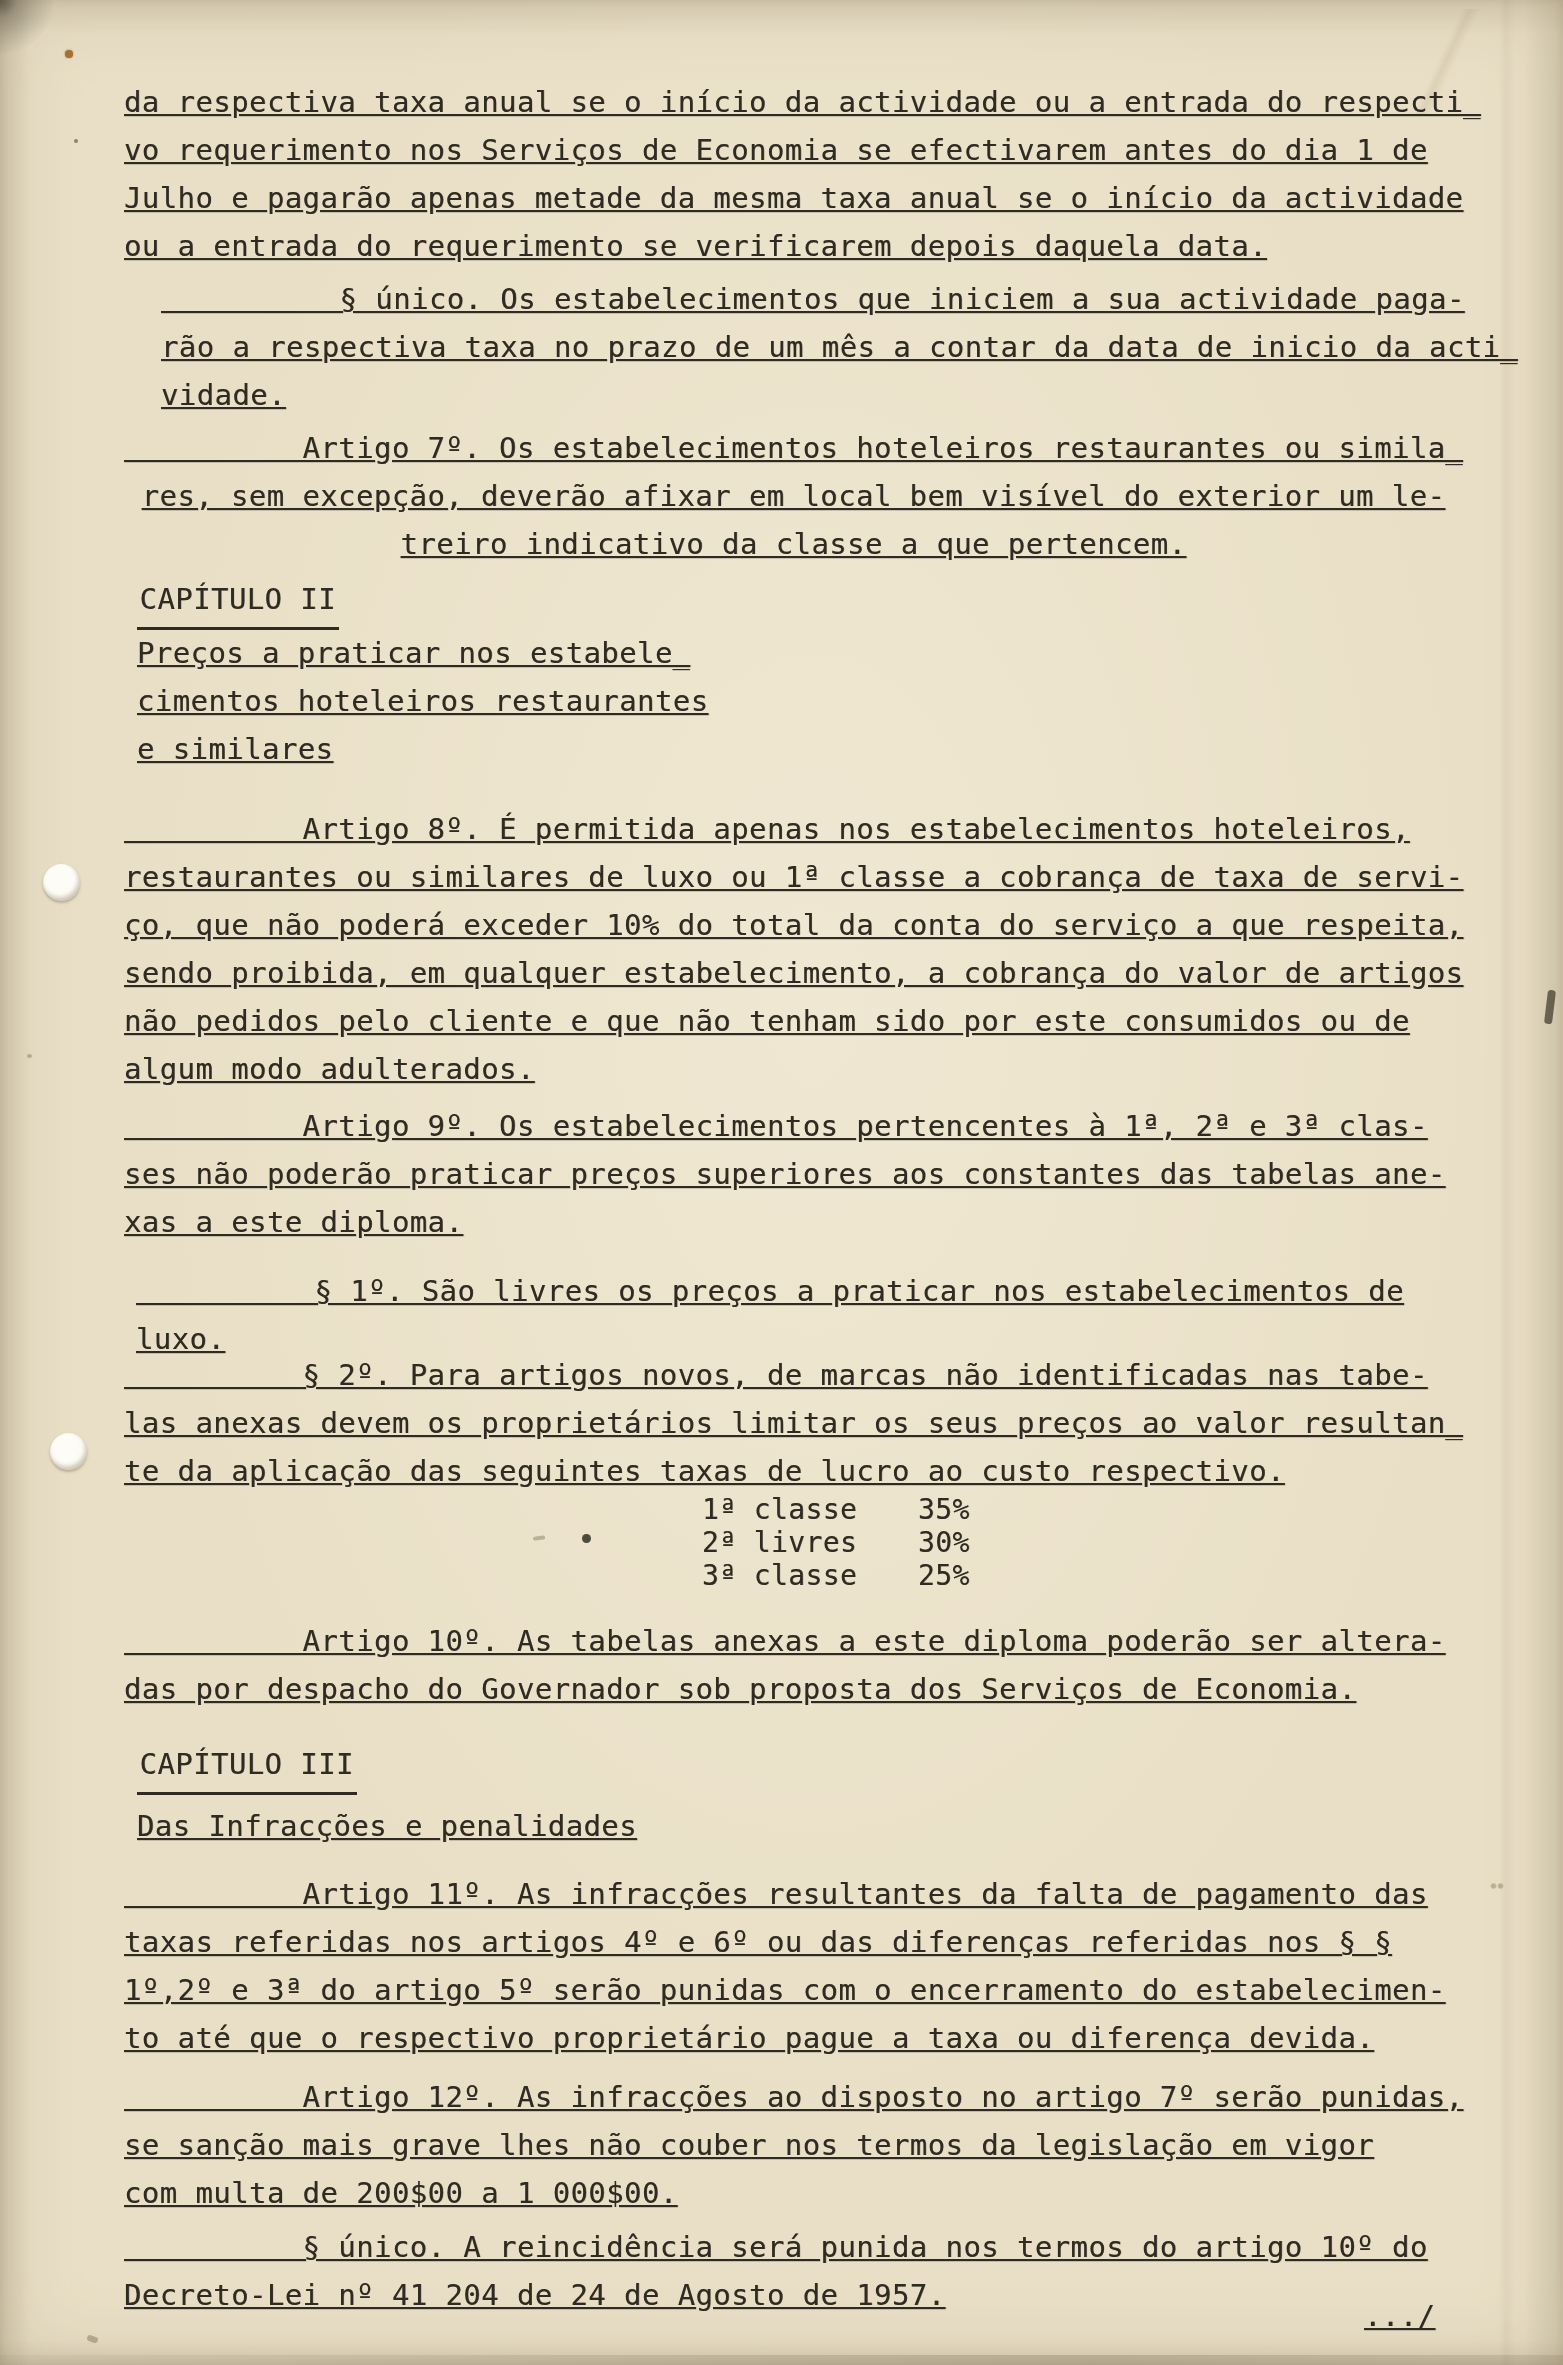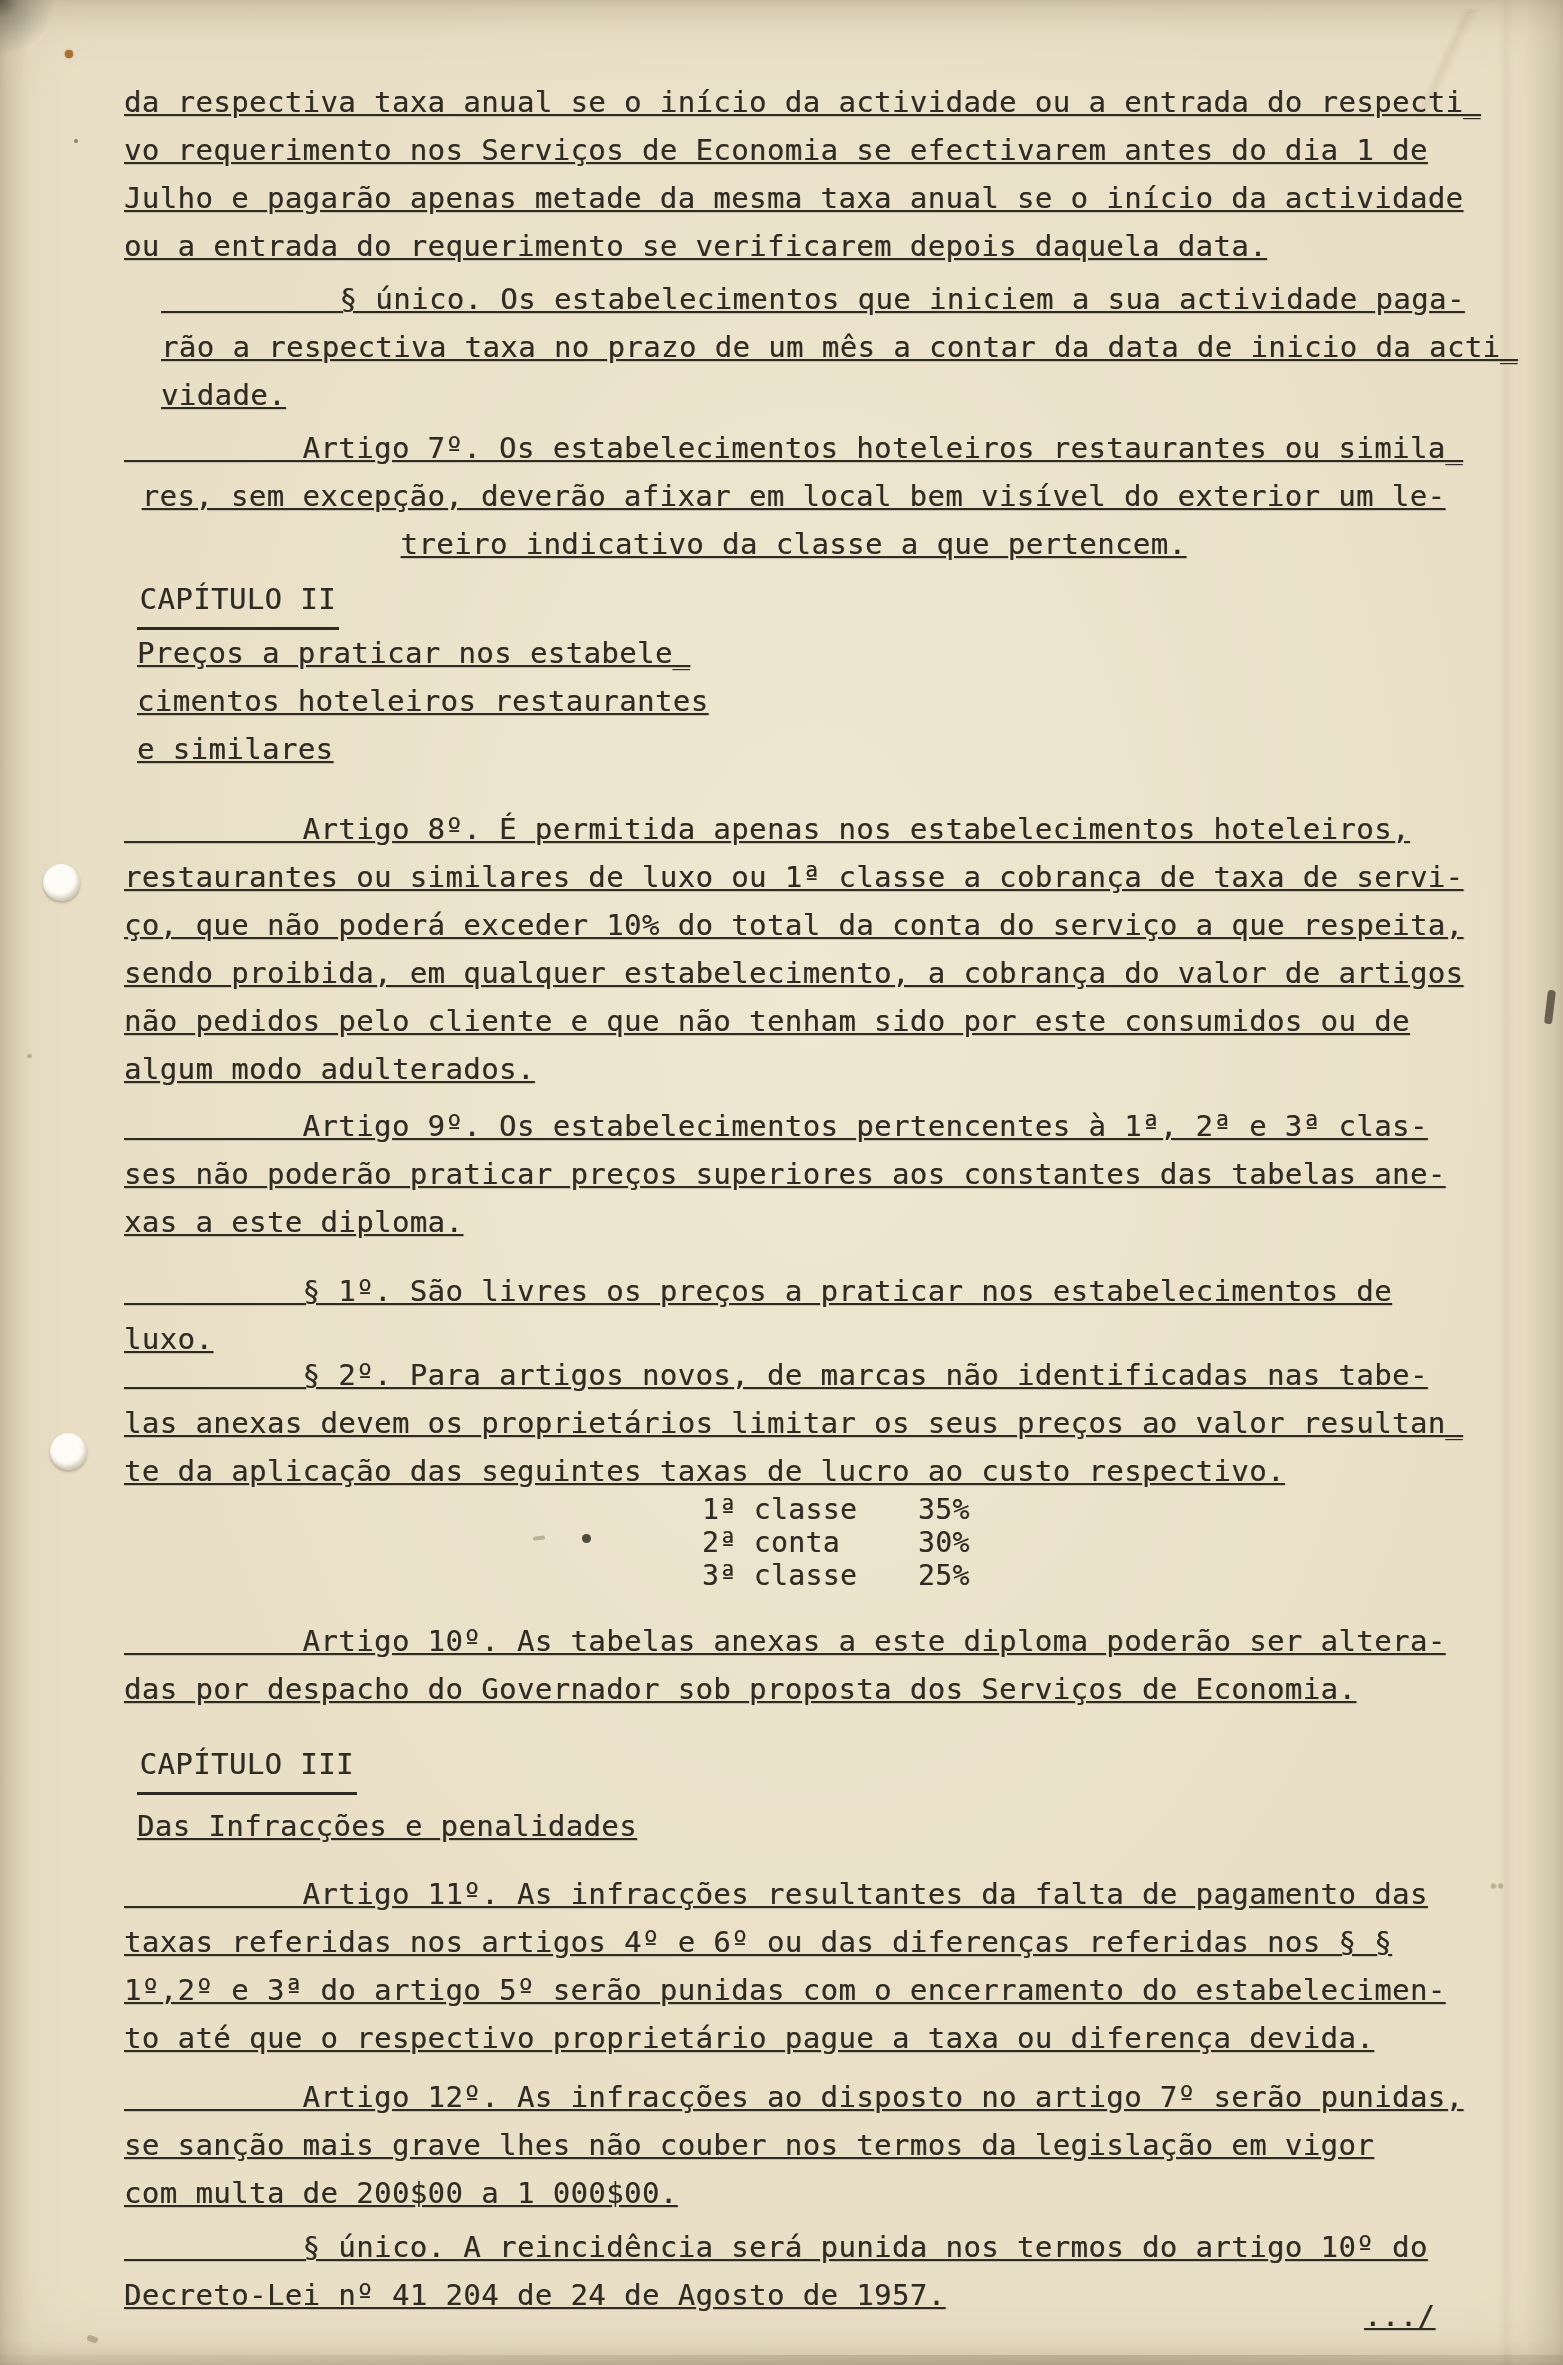--- a/index.html
+++ b/index.html
@@ -108,28 +108,28 @@
 
   <div class="txt" style="left:124px;top:805px;">          Artigo 8º. É permitida apenas nos estabelecimentos hoteleiros,
 restaurantes ou similares de luxo ou 1ª classe a cobrança de taxa de servi-
 ço, que não poderá exceder 10% do total da conta do serviço a que respeita,
 sendo proibida, em qualquer estabelecimento, a cobrança do valor de artigos
 não pedidos pelo cliente e que não tenham sido por este consumidos ou de
 algum modo adulterados.</div>
   <div class="txt" style="left:124px;top:1102px;">          Artigo 9º. Os estabelecimentos pertencentes à 1ª, 2ª e 3ª clas-
 ses não poderão praticar preços superiores aos constantes das tabelas ane-
 xas a este diploma.</div>
-  <div class="txt" style="left:124px;top:1267px;">          § 1º. São livres os preços a praticar nos estabelecimentos de
+  <div class="txt" style="left:136px;top:1267px;">          § 1º. São livres os preços a praticar nos estabelecimentos de
 luxo.</div>
   <div class="txt" style="left:124px;top:1351px;">          § 2º. Para artigos novos, de marcas não identificadas nas tabe-
 las anexas devem os proprietários limitar os seus preços ao valor resultan̲
 te da aplicação das seguintes taxas de lucro ao custo respectivo.</div>
 
   <div class="trow" style="top:1493px;"><span class="tlabel">1ª classe</span><span>35%</span></div>
-  <div class="trow" style="top:1526px;"><span class="tlabel">2ª conta</span><span>30%</span></div>
+  <div class="trow" style="top:1526px;"><span class="tlabel">2ª livres</span><span>30%</span></div>
   <div class="trow" style="top:1559px;"><span class="tlabel">3ª classe</span><span>25%</span></div>
 
   <div class="txt" style="left:124px;top:1617px;">          Artigo 10º. As tabelas anexas a este diploma poderão ser altera-
 das por despacho do Governador sob proposta dos Serviços de Economia.</div>
 
   <div class="txt centered chapter-title-line" style="top:1741px;"><span class="ul">CAPÍTULO III</span></div>
   <div class="txt centered" style="top:1802px;">Das Infracções e penalidades</div>
 
   <div class="txt" style="left:124px;top:1870px;">          Artigo 11º. As infracções resultantes da falta de pagamento das
 taxas referidas nos artigos 4º e 6º ou das diferenças referidas nos § §

